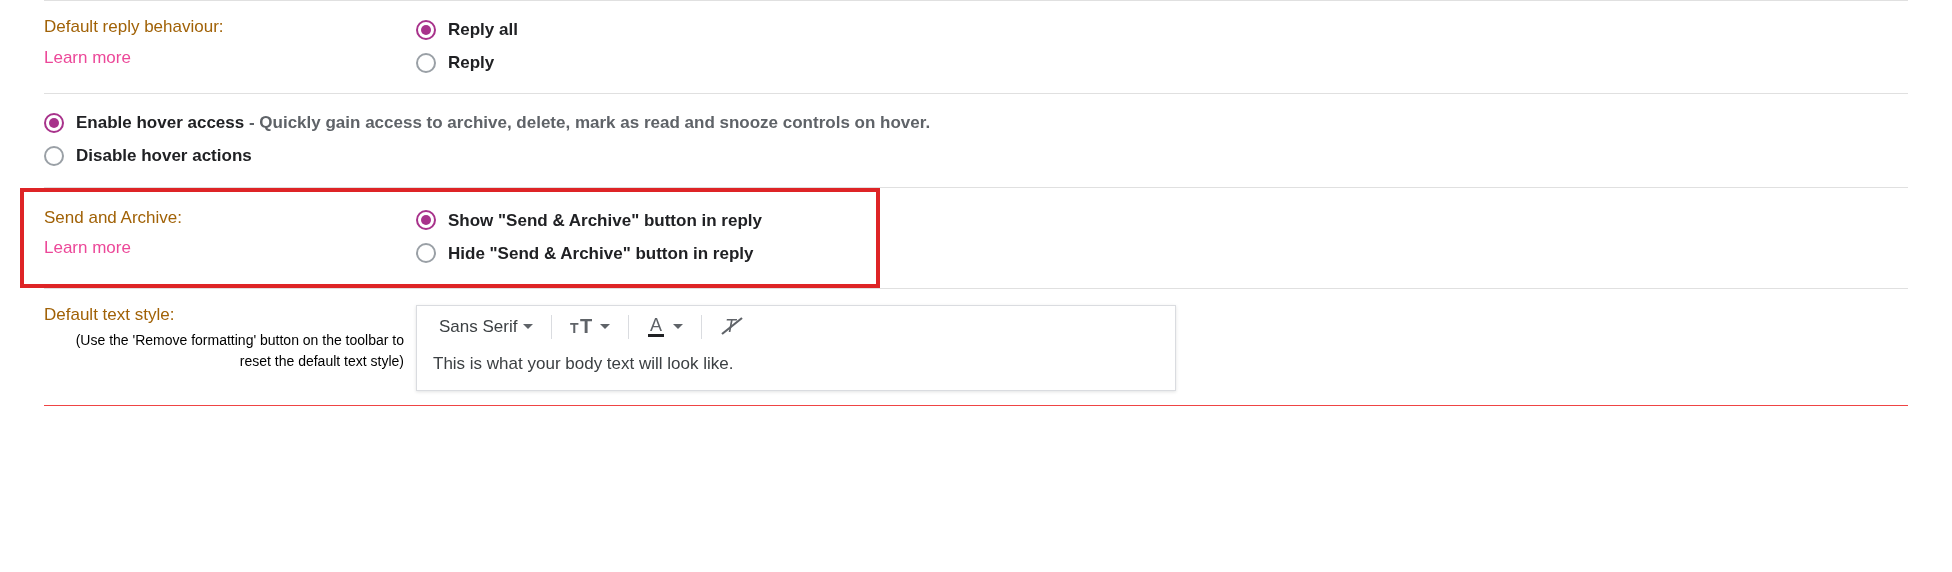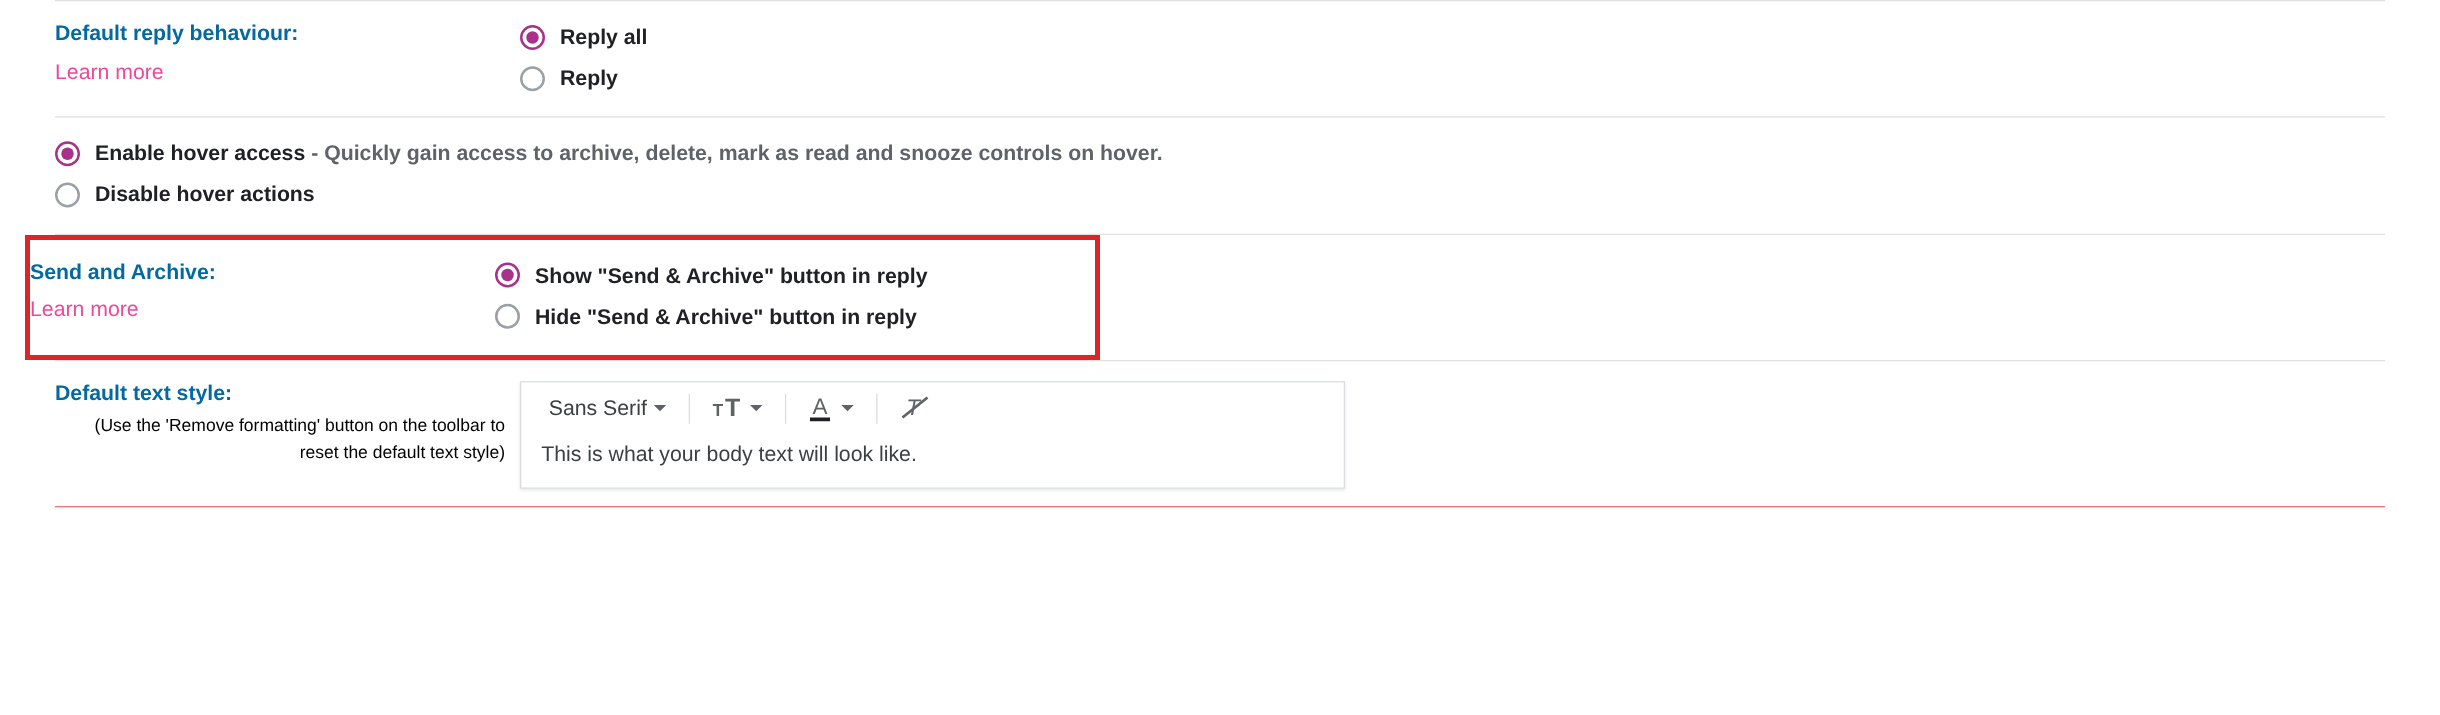--- a/index.html
+++ b/index.html
@@ -22,22 +22,22 @@
     align-items: flex-start;
   }
   .row.first { border-top: 1px solid #e0e0e0; }
   .row.last-border { border-bottom: 1px solid #ef4444; }
   .label-col {
     width: 372px;
     flex-shrink: 0;
     padding-right: 12px;
   }
   .label-title {
-    font-weight: 700;
-    color: #0369a1;
+    font-weight: 400;
+    color: #a16207;
     line-height: 1.7;
   }
   .label-hint {
     color: #000000;
     font-size: 14px;
     line-height: 1.5;
     text-align: right;
   }
   .learn {
     color: #ec4899;
@@ -82,36 +82,37 @@
     font-weight: 700;
   }
   .opt-desc {
     font-weight: 700;
     color: #5f6368;
   }
   .highlight-box {
     position: relative;
     border: 4px solid #de2426;
     margin-left: -24px;
+    padding-left: 20px;
     margin-right: 16px;
     padding-top: 12px;
     padding-bottom: 14px;
     display: flex;
     width: 860px;
   }
   .highlight-row-wrapper {
     border-top: 1px solid #e0e0e0;
     padding: 0;
   }
 
   
   .editor-col { padding-top: 4px; }
   .editor-box {
     border: 1px solid #dadce0;
-    width: 660px;
+    width: 760px;
     box-shadow: 0 1px 3px rgba(60,64,67,.15);
     background: #fff;
   }
   .editor-toolbar {
     display: flex;
     align-items: center;
     padding: 6px 14px 2px 14px;
     gap: 4px;
   }
   .tb-btn {

